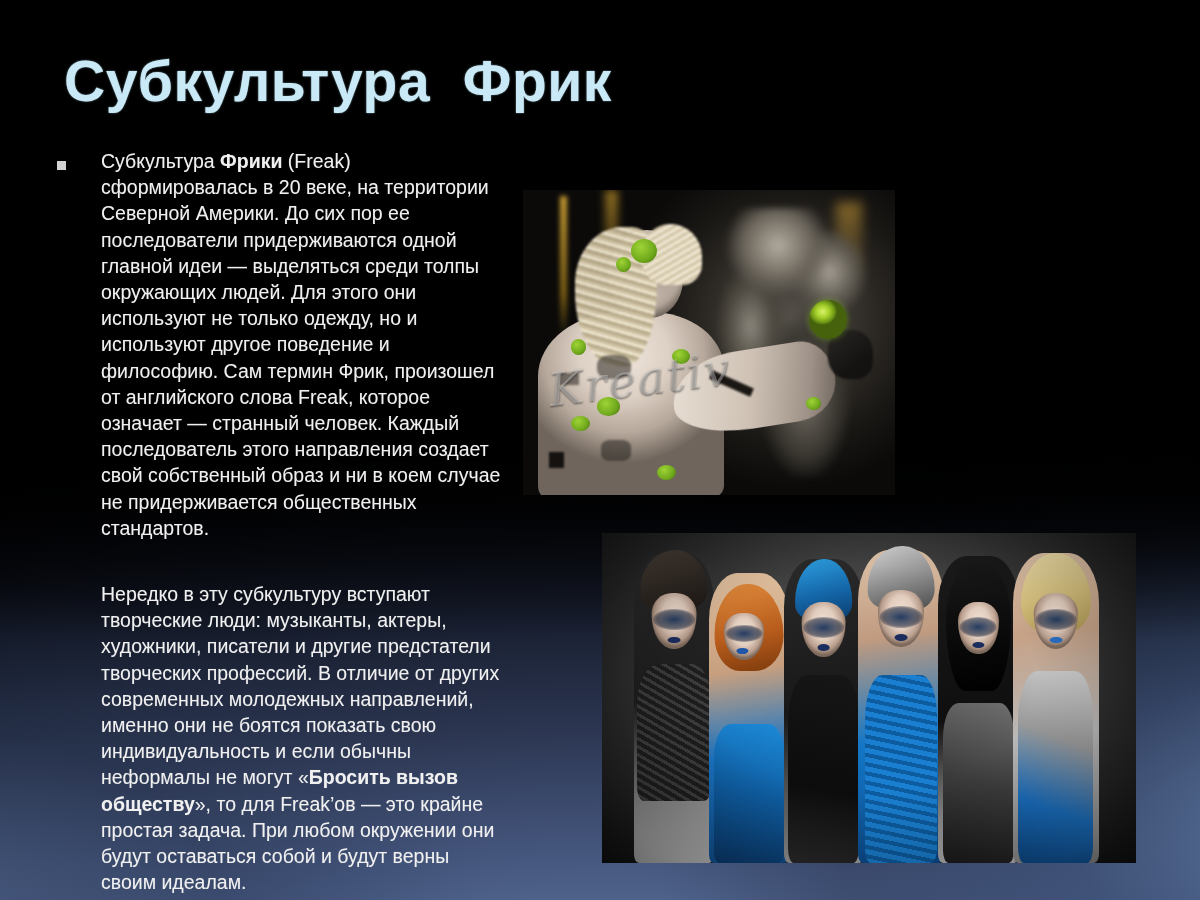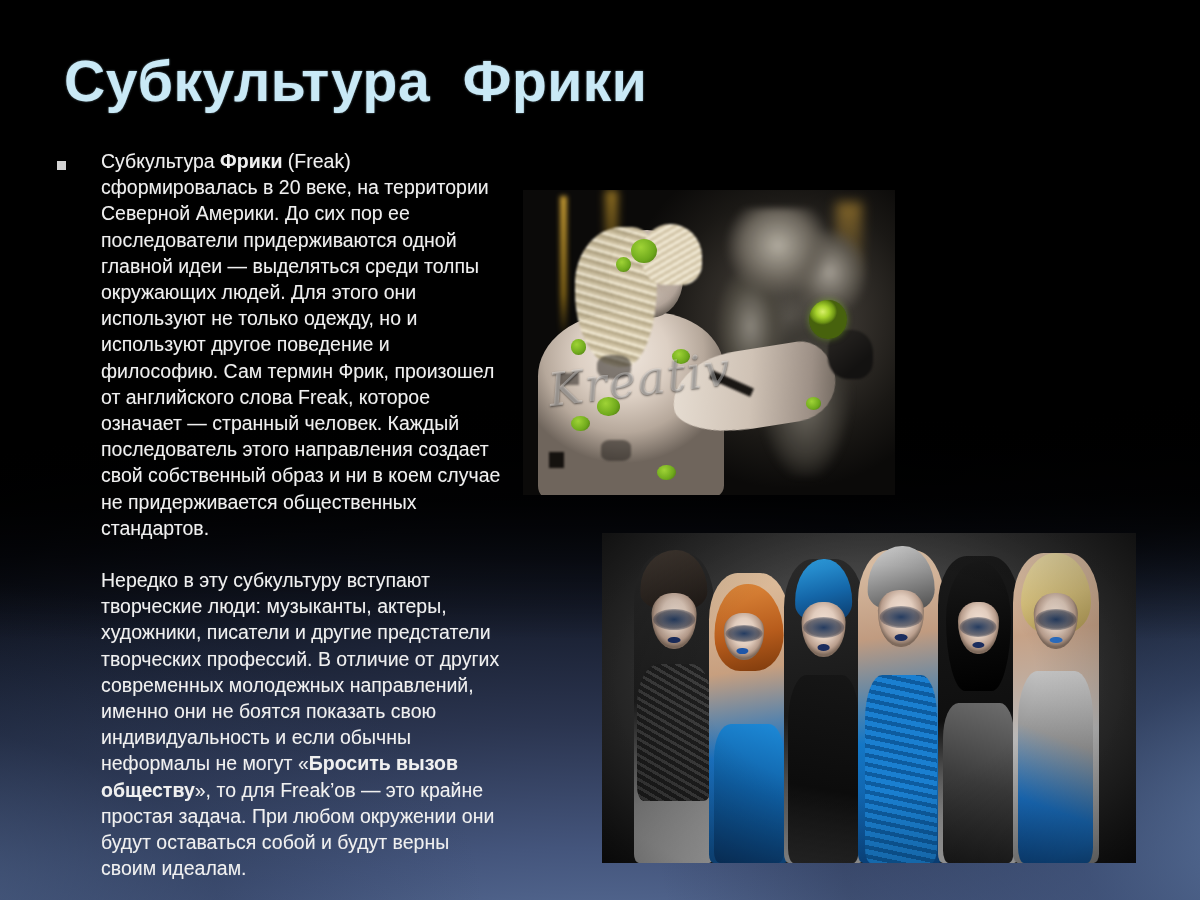--- a/index.html
+++ b/index.html
@@ -87,21 +87,21 @@
     color: #f0f0f0;
     font-size: 19.5px;
     line-height: 26.2px;
     text-align: left;
     text-shadow: 0 0 1px rgba(255,255,255,0.25);
   }
   .body-col p {
     margin: 0;
   }
   .body-col p + p {
-    margin-top: 26px;
+    margin-top: 40px;
   }
   .body-col b {
     font-weight: bold;
   }
 
   
   .photo {
     position: absolute;
     overflow: hidden;
     background: #0a0a0a;
@@ -342,21 +342,21 @@
 </head>
 <body>
 
 <div id="slide">
 
   <div class="bg-base"></div>
   <div class="bg-right-glow"></div>
   <div class="bg-left-glow"></div>
   <div class="bg-top-fade"></div>
 
-  <div class="title">Субкультура  Фрики</div>
+  <div class="title">Субкультура  Фрик</div>
 
   <div class="bullet-marker"></div>
 
   <div class="body-col">
     <p><span>Субкультура </span><b>Фрики</b><span> (Freak) сформировалась в 20 веке, на территории Северной Америки. До сих пор ее последователи придерживаются одной главной идеи — выделяться среди толпы окружающих людей. Для этого они используют не только одежду, но и используют другое поведение и философию. Сам термин Фрик, произошел от английского слова Freak, которое означает — странный человек. Каждый последователь этого направления создает свой собственный образ и ни в коем случае не придерживается общественных стандартов.</span></p>
     <p><span>Нередко в эту субкультуру вступают творческие люди: музыканты, актеры, художники, писатели и другие предстатели творческих профессий. В отличие от других современных молодежных направлений, именно они не боятся показать свою индивидуальность и если обычны неформалы не могут «</span><b>Бросить вызов обществу</b><span>», то для Freak’ов — это крайне простая задача. При любом окружении они будут оставаться собой и будут верны своим идеалам.</span></p>
   </div>
 
   <div class="photo" id="photo-man">
     <div class="scene">

